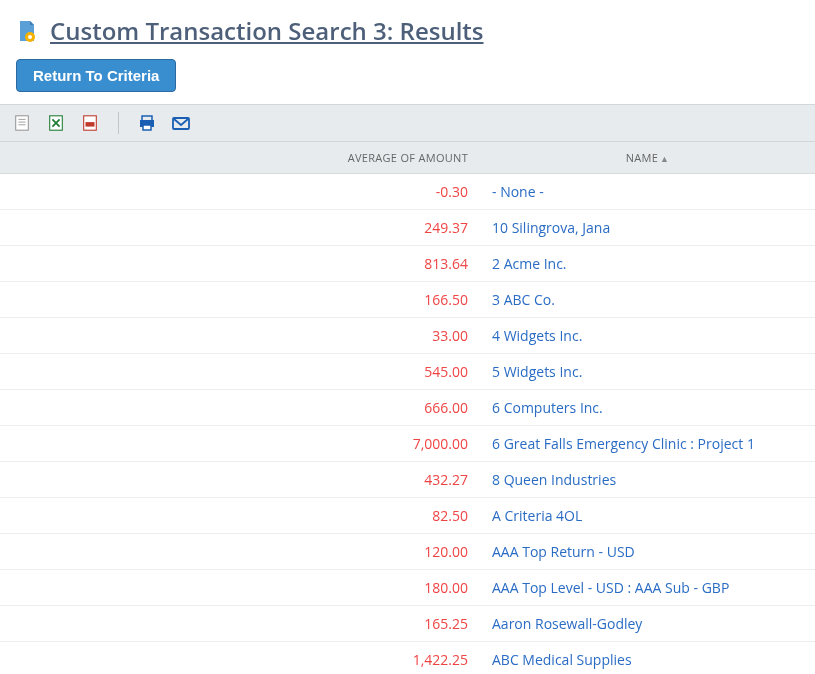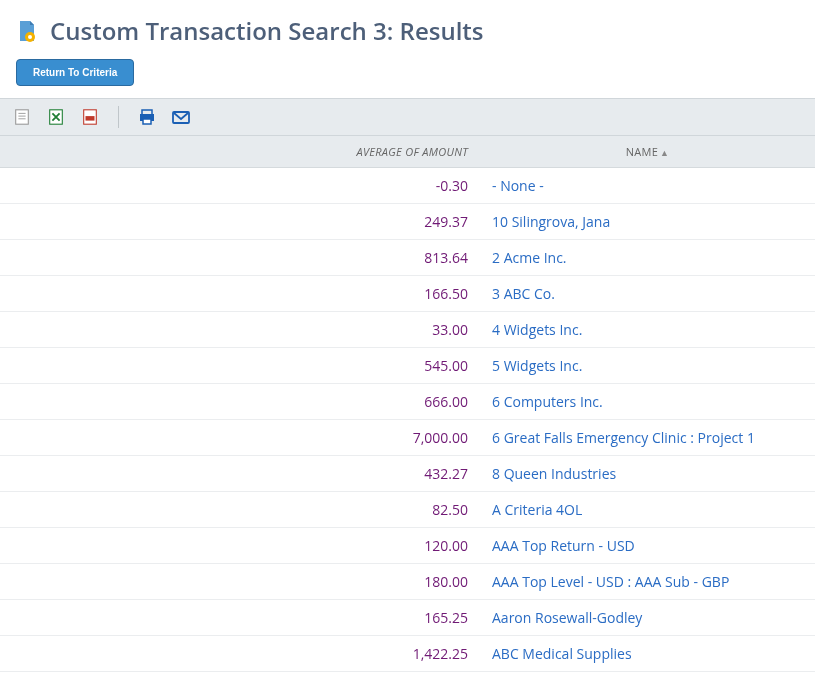--- a/index.html
+++ b/index.html
@@ -18,31 +18,32 @@
   }
   .header-icon {
     width: 24px;
     height: 24px;
     flex-shrink: 0;
   }
   .page-title {
     font-size: 24px;
     font-weight: 600;
     color: #4d5f79;
+    text-decoration: underline;
   }
   .button-row {
     padding: 4px 16px 12px 16px;
   }
   .btn-primary {
     background: #398ed0;
     color: #fff;
     border: 1px solid #2a6aa0;
     border-radius: 4px;
     padding: 7px 16px;
-    font-size: 10px;
+    font-size: 15px;
     font-weight: 600;
     cursor: pointer;
   }
   .toolbar {
     background: #e7ebee;
     border-top: 1px solid #d0d6da;
     border-bottom: 1px solid #d0d6da;
     padding: 7px 12px;
     display: flex;
     align-items: center;
@@ -69,32 +70,32 @@
   thead th {
     background: #e7ebee;
     font-size: 11px;
     font-weight: 400;
     color: #666;
     text-transform: uppercase;
     letter-spacing: 0.3px;
     padding: 8px 12px;
     border-bottom: 1px solid #d5dadd;
   }
-  thead th.col-amount { text-align: right; width: 480px; font-style: italic; }
+  thead th.col-amount { text-align: right; width: 480px; }
   thead th.col-name { text-align: center; cursor: pointer; }
   .sort-arrow { font-size: 9px; margin-left: 2px; color: #888; }
   tbody td {
     padding: 8px 12px;
     border-bottom: 1px solid #ebedef;
     font-size: 14px;
     vertical-align: middle;
   }
   tbody td.col-amount {
     text-align: right;
-    color: #701a75;
+    color: #ef4444;
   }
   tbody td.col-name a {
     color: #2a6cc4;
     text-decoration: none;
     cursor: pointer;
   }
 </style>
 </head>
 <body>
 

